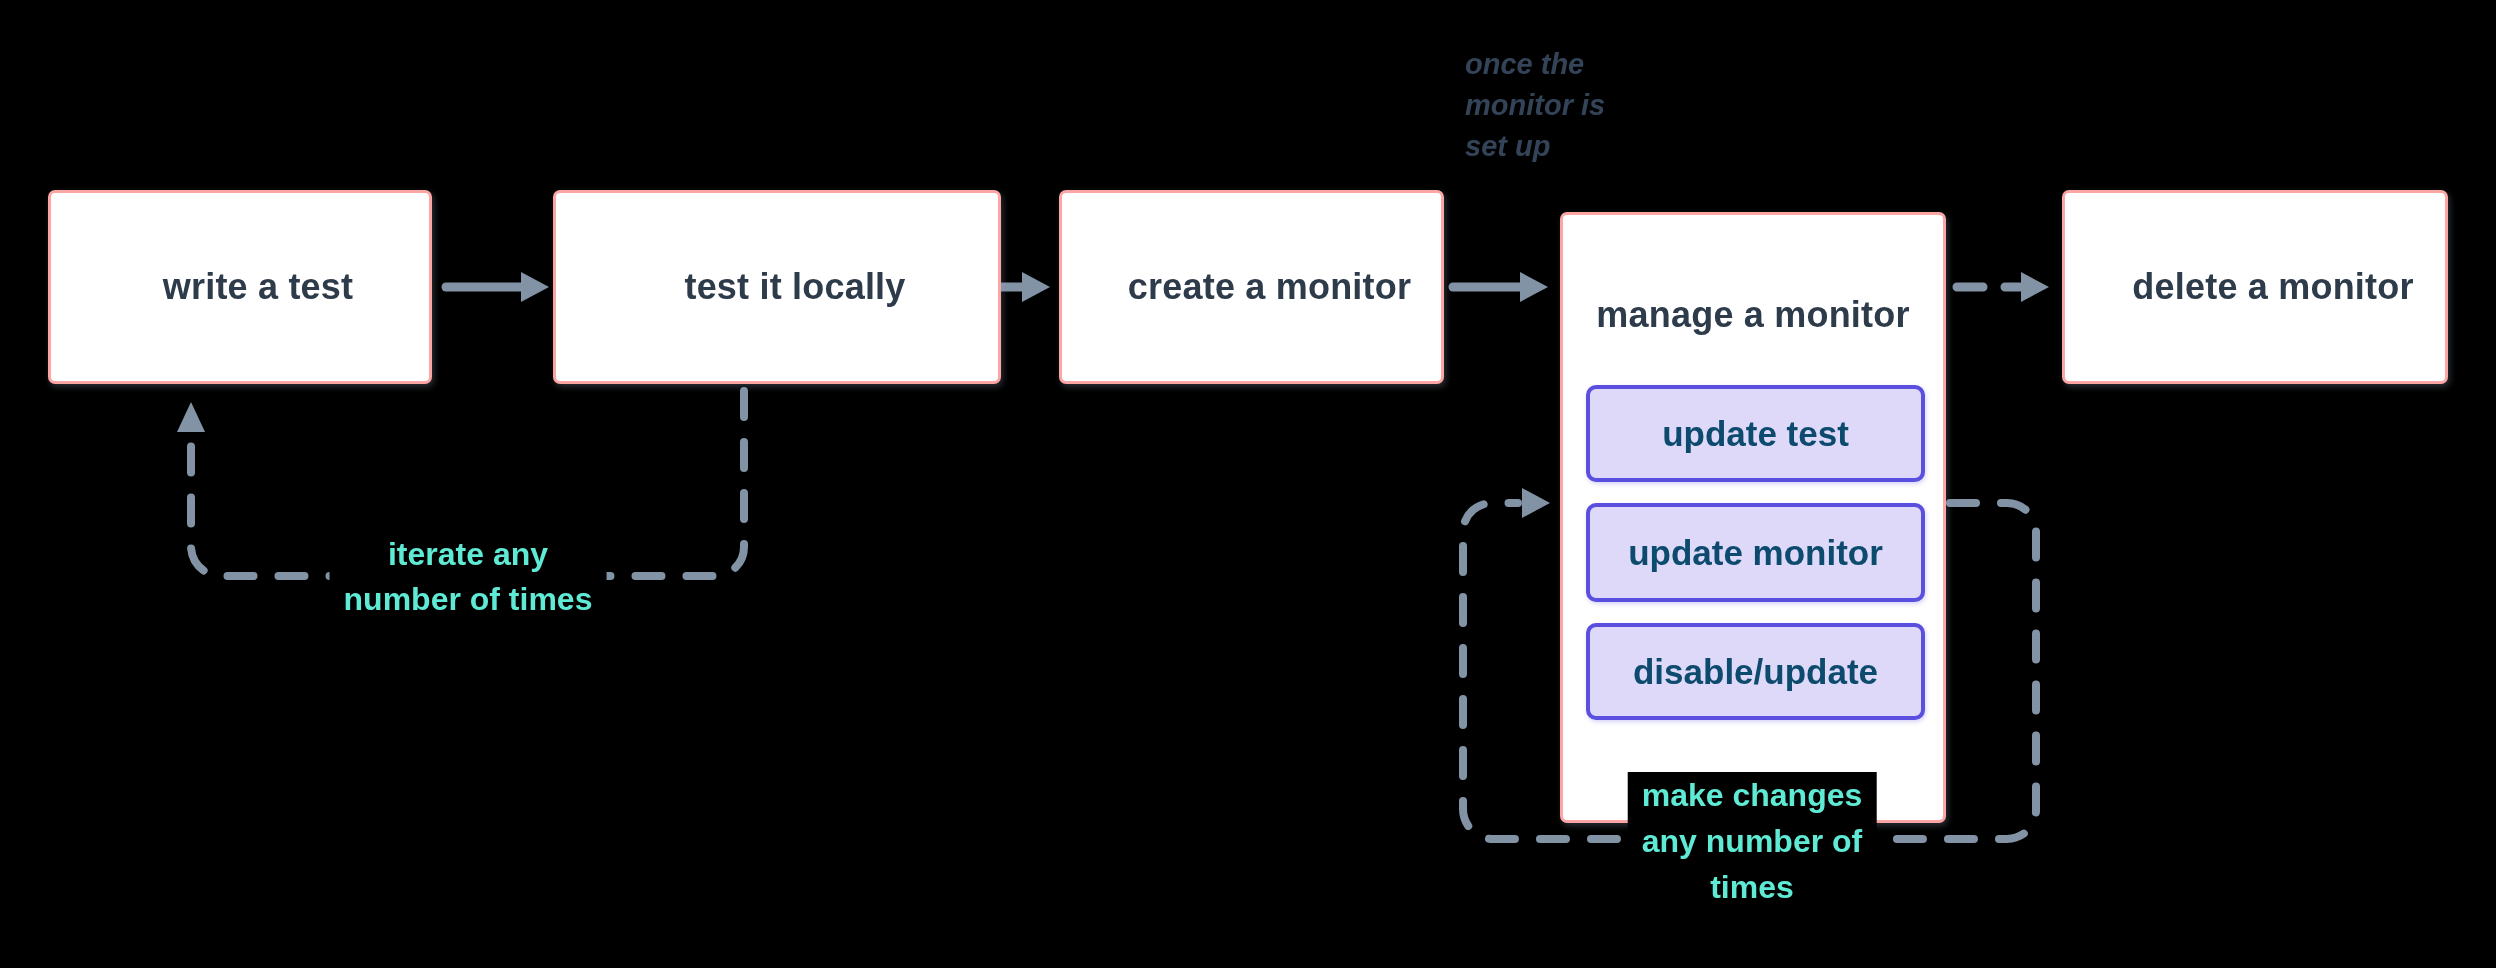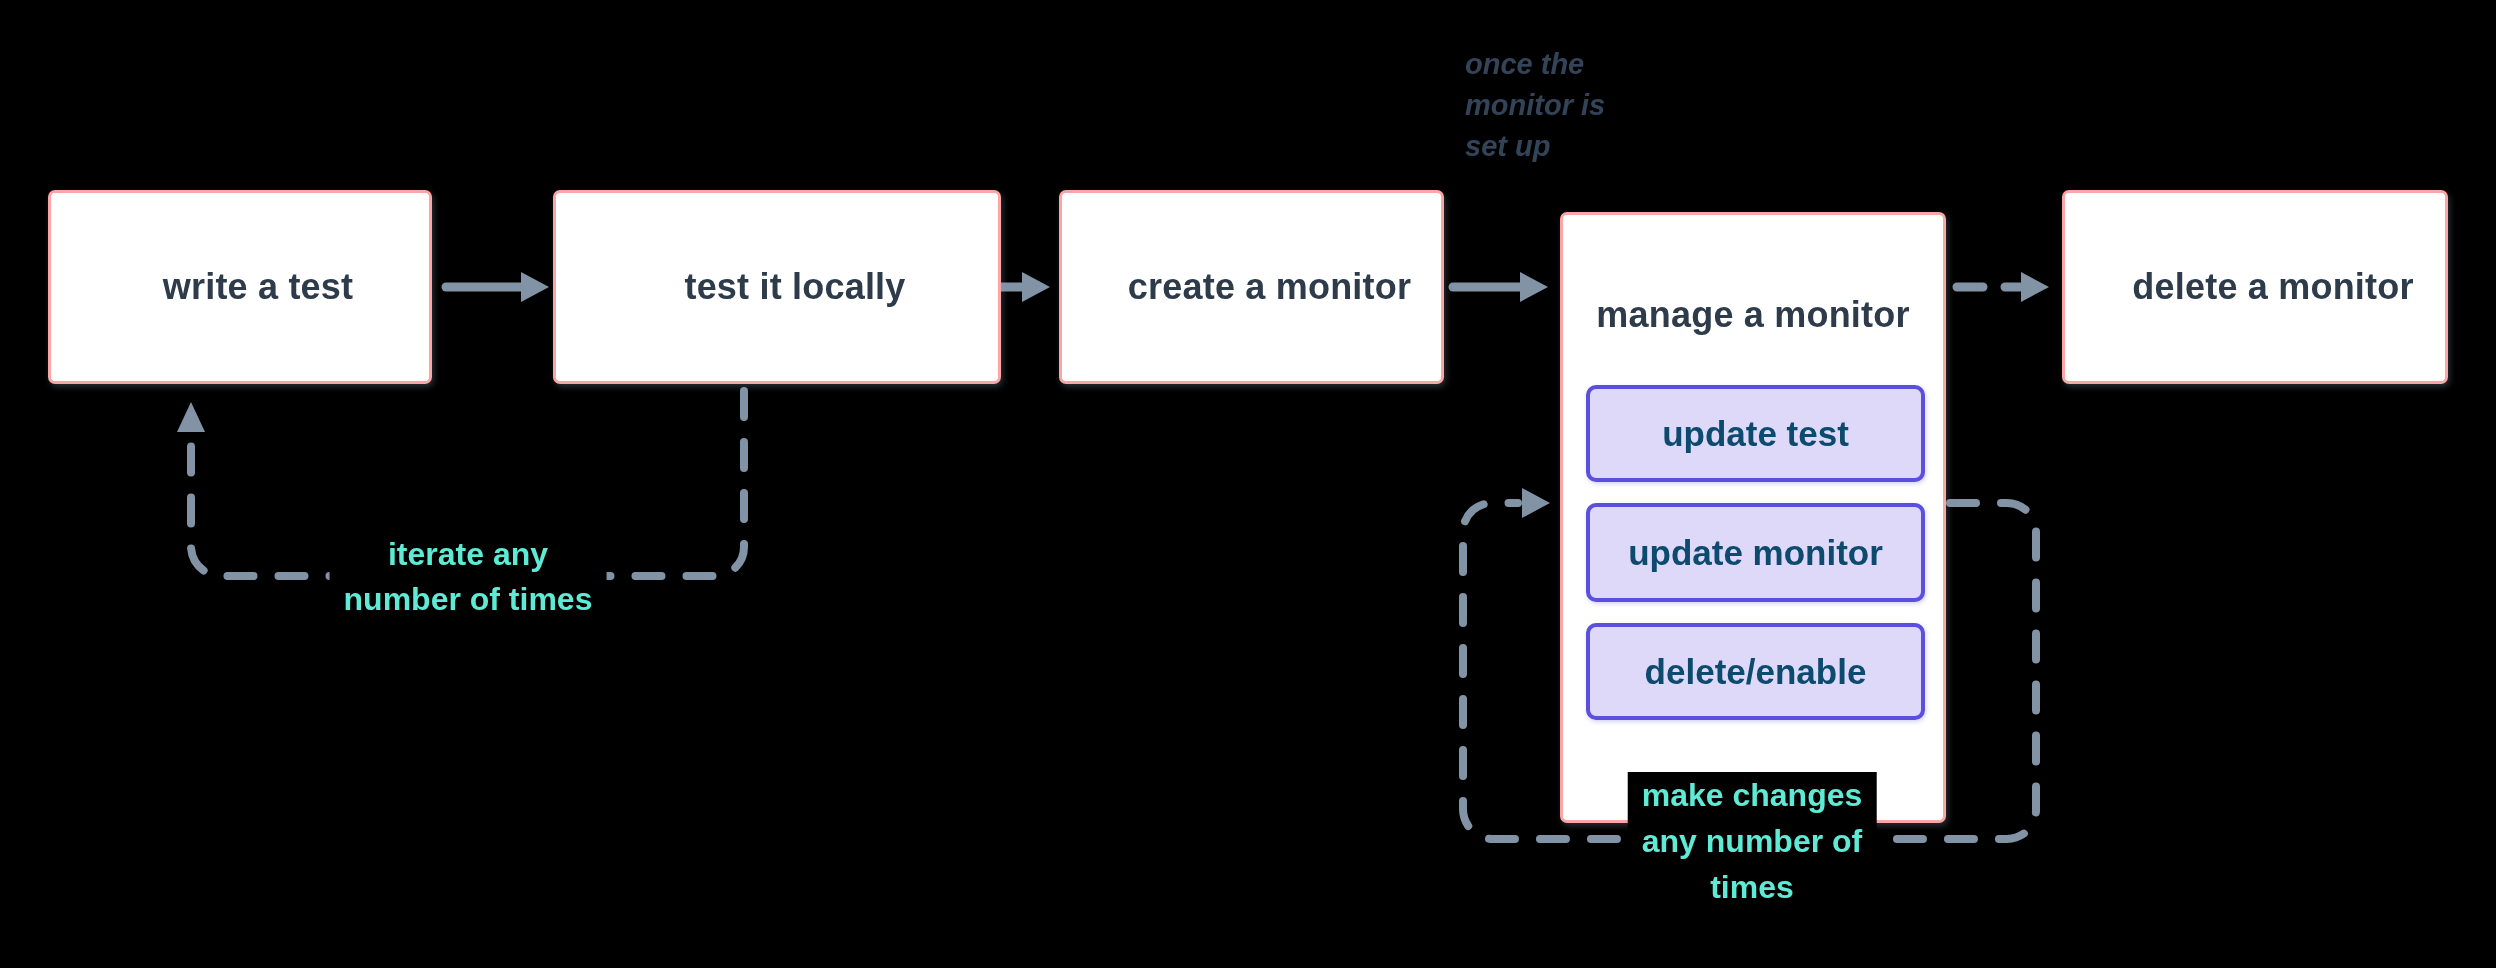--- a/index.html
+++ b/index.html
@@ -131,21 +131,21 @@
     <div class="manage-title">
       <span class="node-label">manage a monitor</span>
     </div>
     <div class="subnode" style="top:170px;height:97px;">
       <span class="subnode-label">update test</span>
     </div>
     <div class="subnode" style="top:288px;height:99px;">
       <span class="subnode-label">update monitor</span>
     </div>
     <div class="subnode" style="top:408px;height:97px;">
-      <span class="subnode-label">delete/enable</span>
+      <span class="subnode-label">disable/update</span>
     </div>
   </div>
 
   <div class="node" style="left:2062px;top:190px;width:386px;height:194px;">
     <span class="node-label">delete a monitor</span>
   </div>
 
 
   <div class="annotation" style="left:1441px;top:44px;margin-left:24px;">once the
 monitor is

